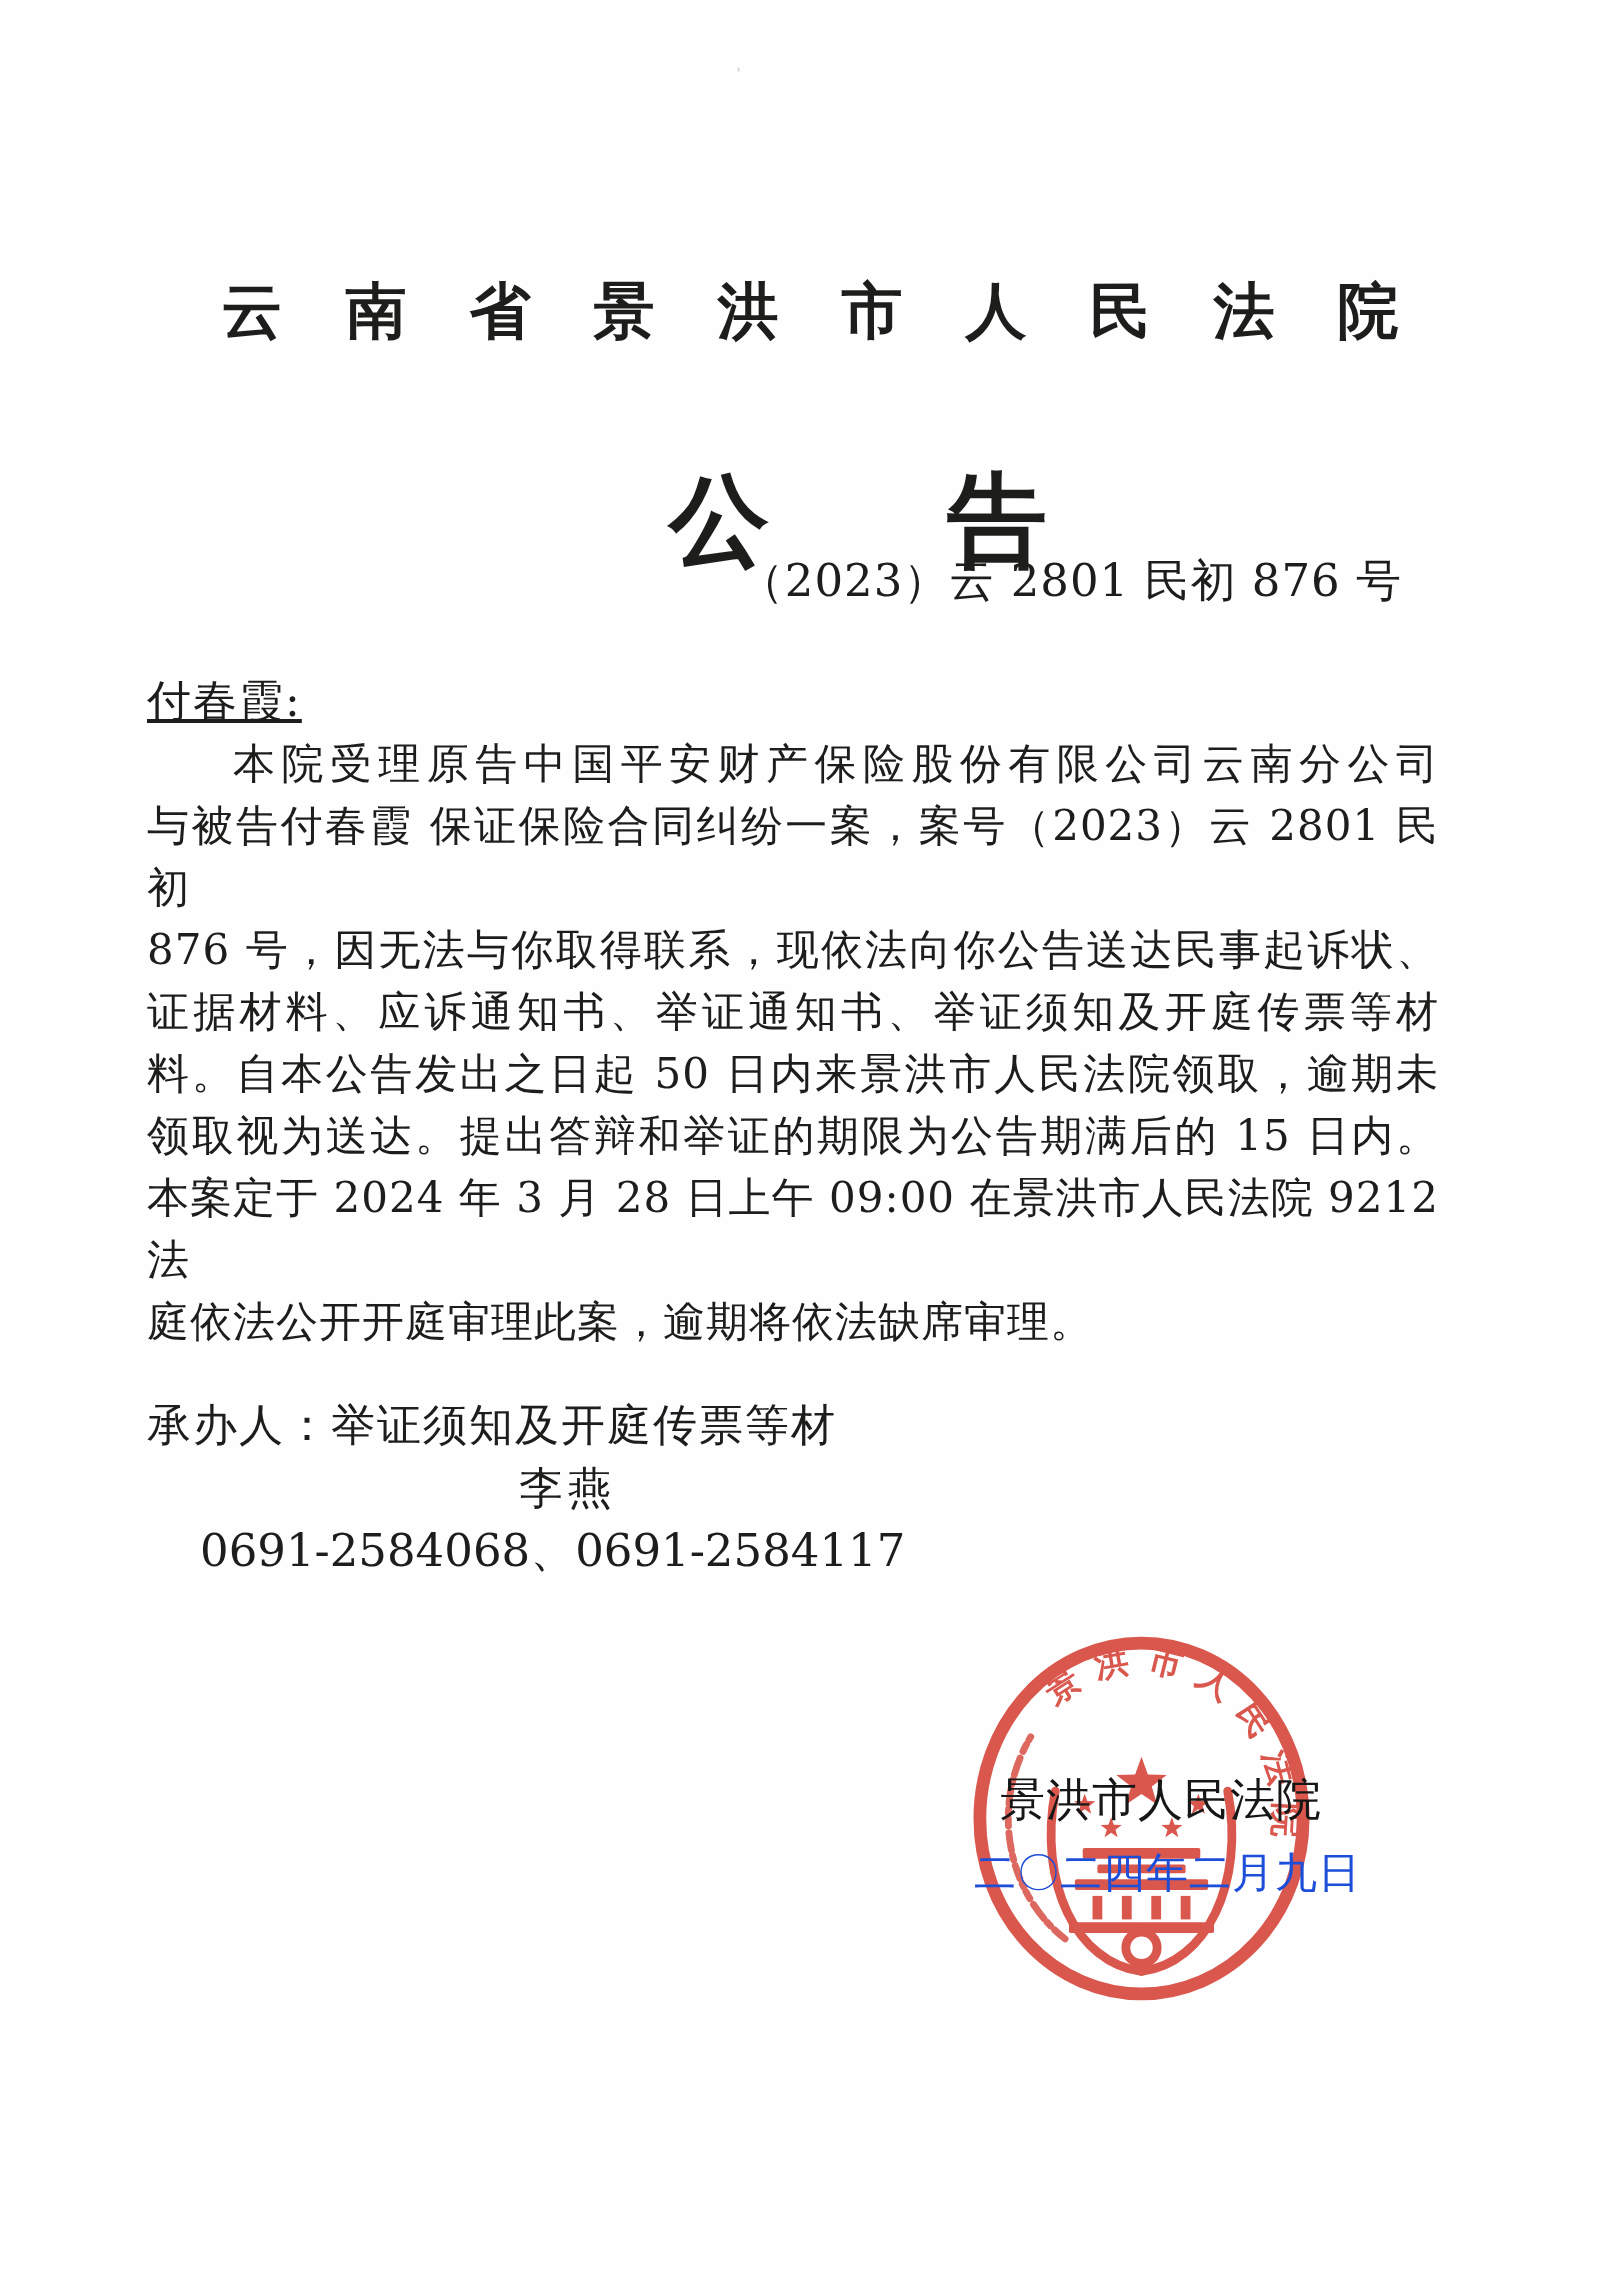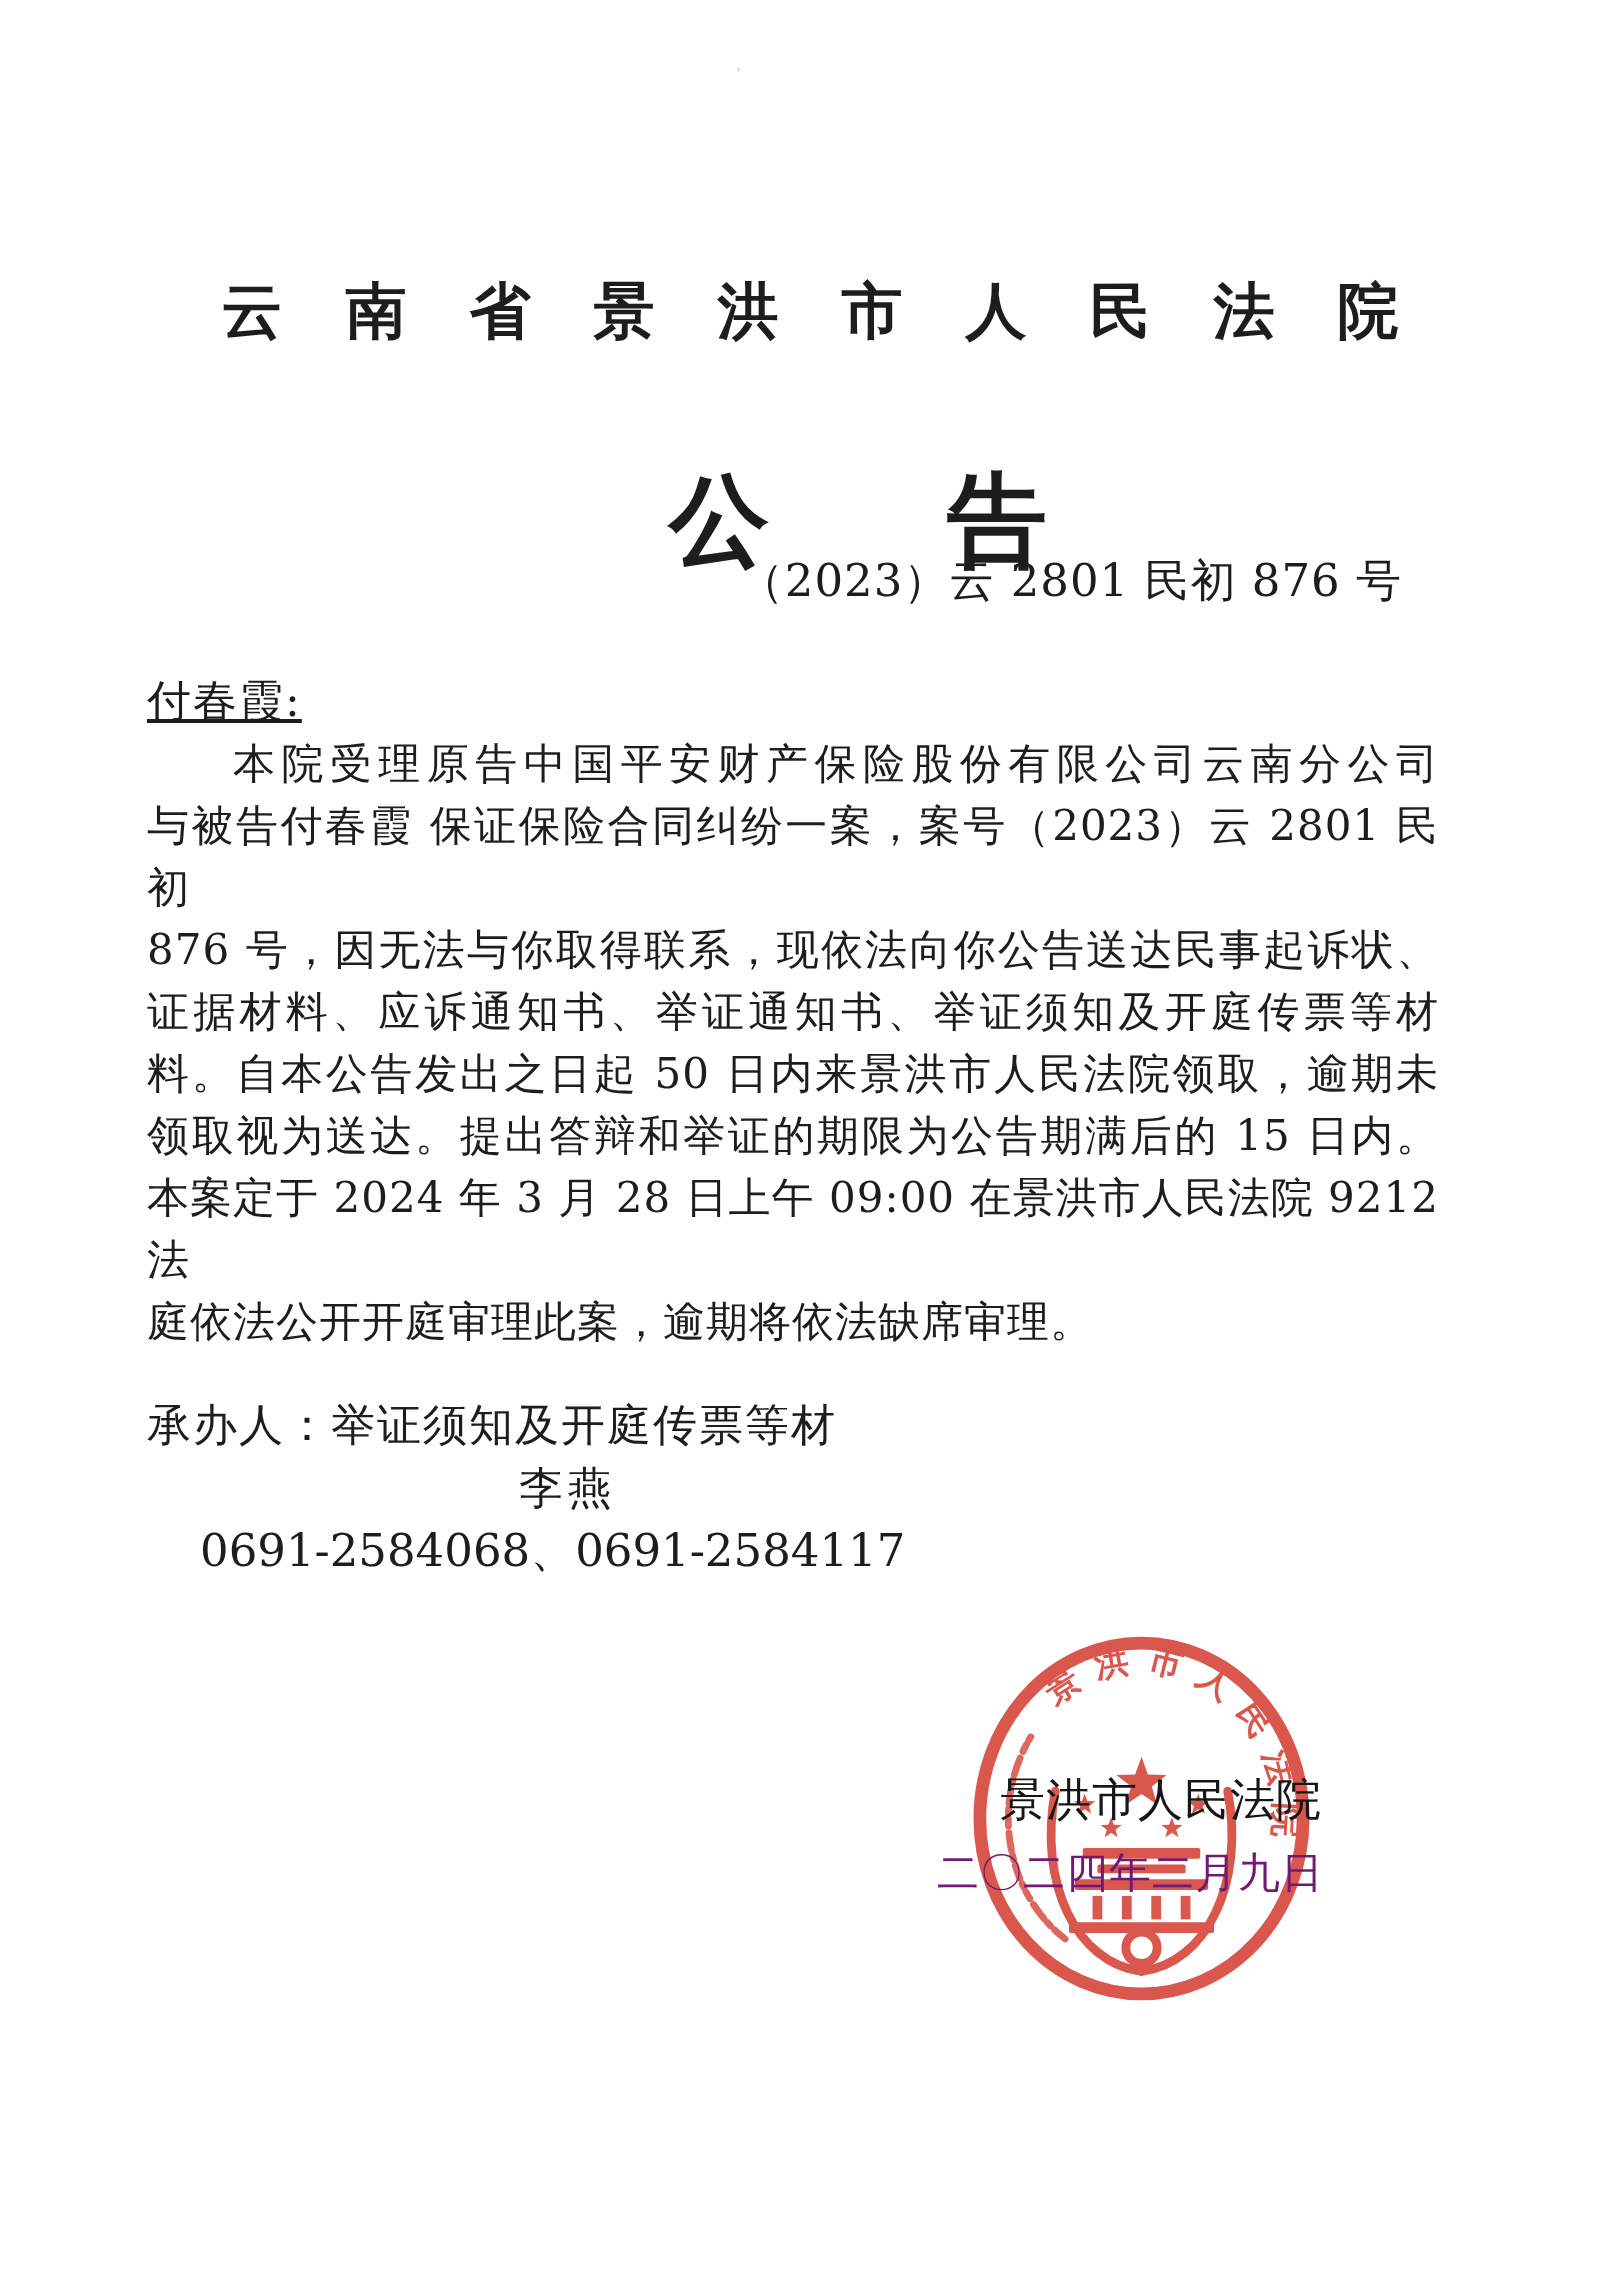--- a/index.html
+++ b/index.html
@@ -98,24 +98,24 @@
   .seal-overlay-name {
     position: absolute;
     top: 1770px; left: 1000px;
     font-size: 45px;
     letter-spacing: 1px;
     color: #161616;
     white-space: nowrap;
   }
   .seal-overlay-date {
     position: absolute;
-    top: 1845px; left: 937px;
+    top: 1845px; left: 974px;
     font-size: 42px;
     letter-spacing: 1px;
-    color: #701a75;
+    color: #1d4ed8;
     white-space: nowrap;
   }
 </style>
 </head>
 <body>
 
 <div class="page">
 
   <span class="stray-mark">ˎ</span>
 

